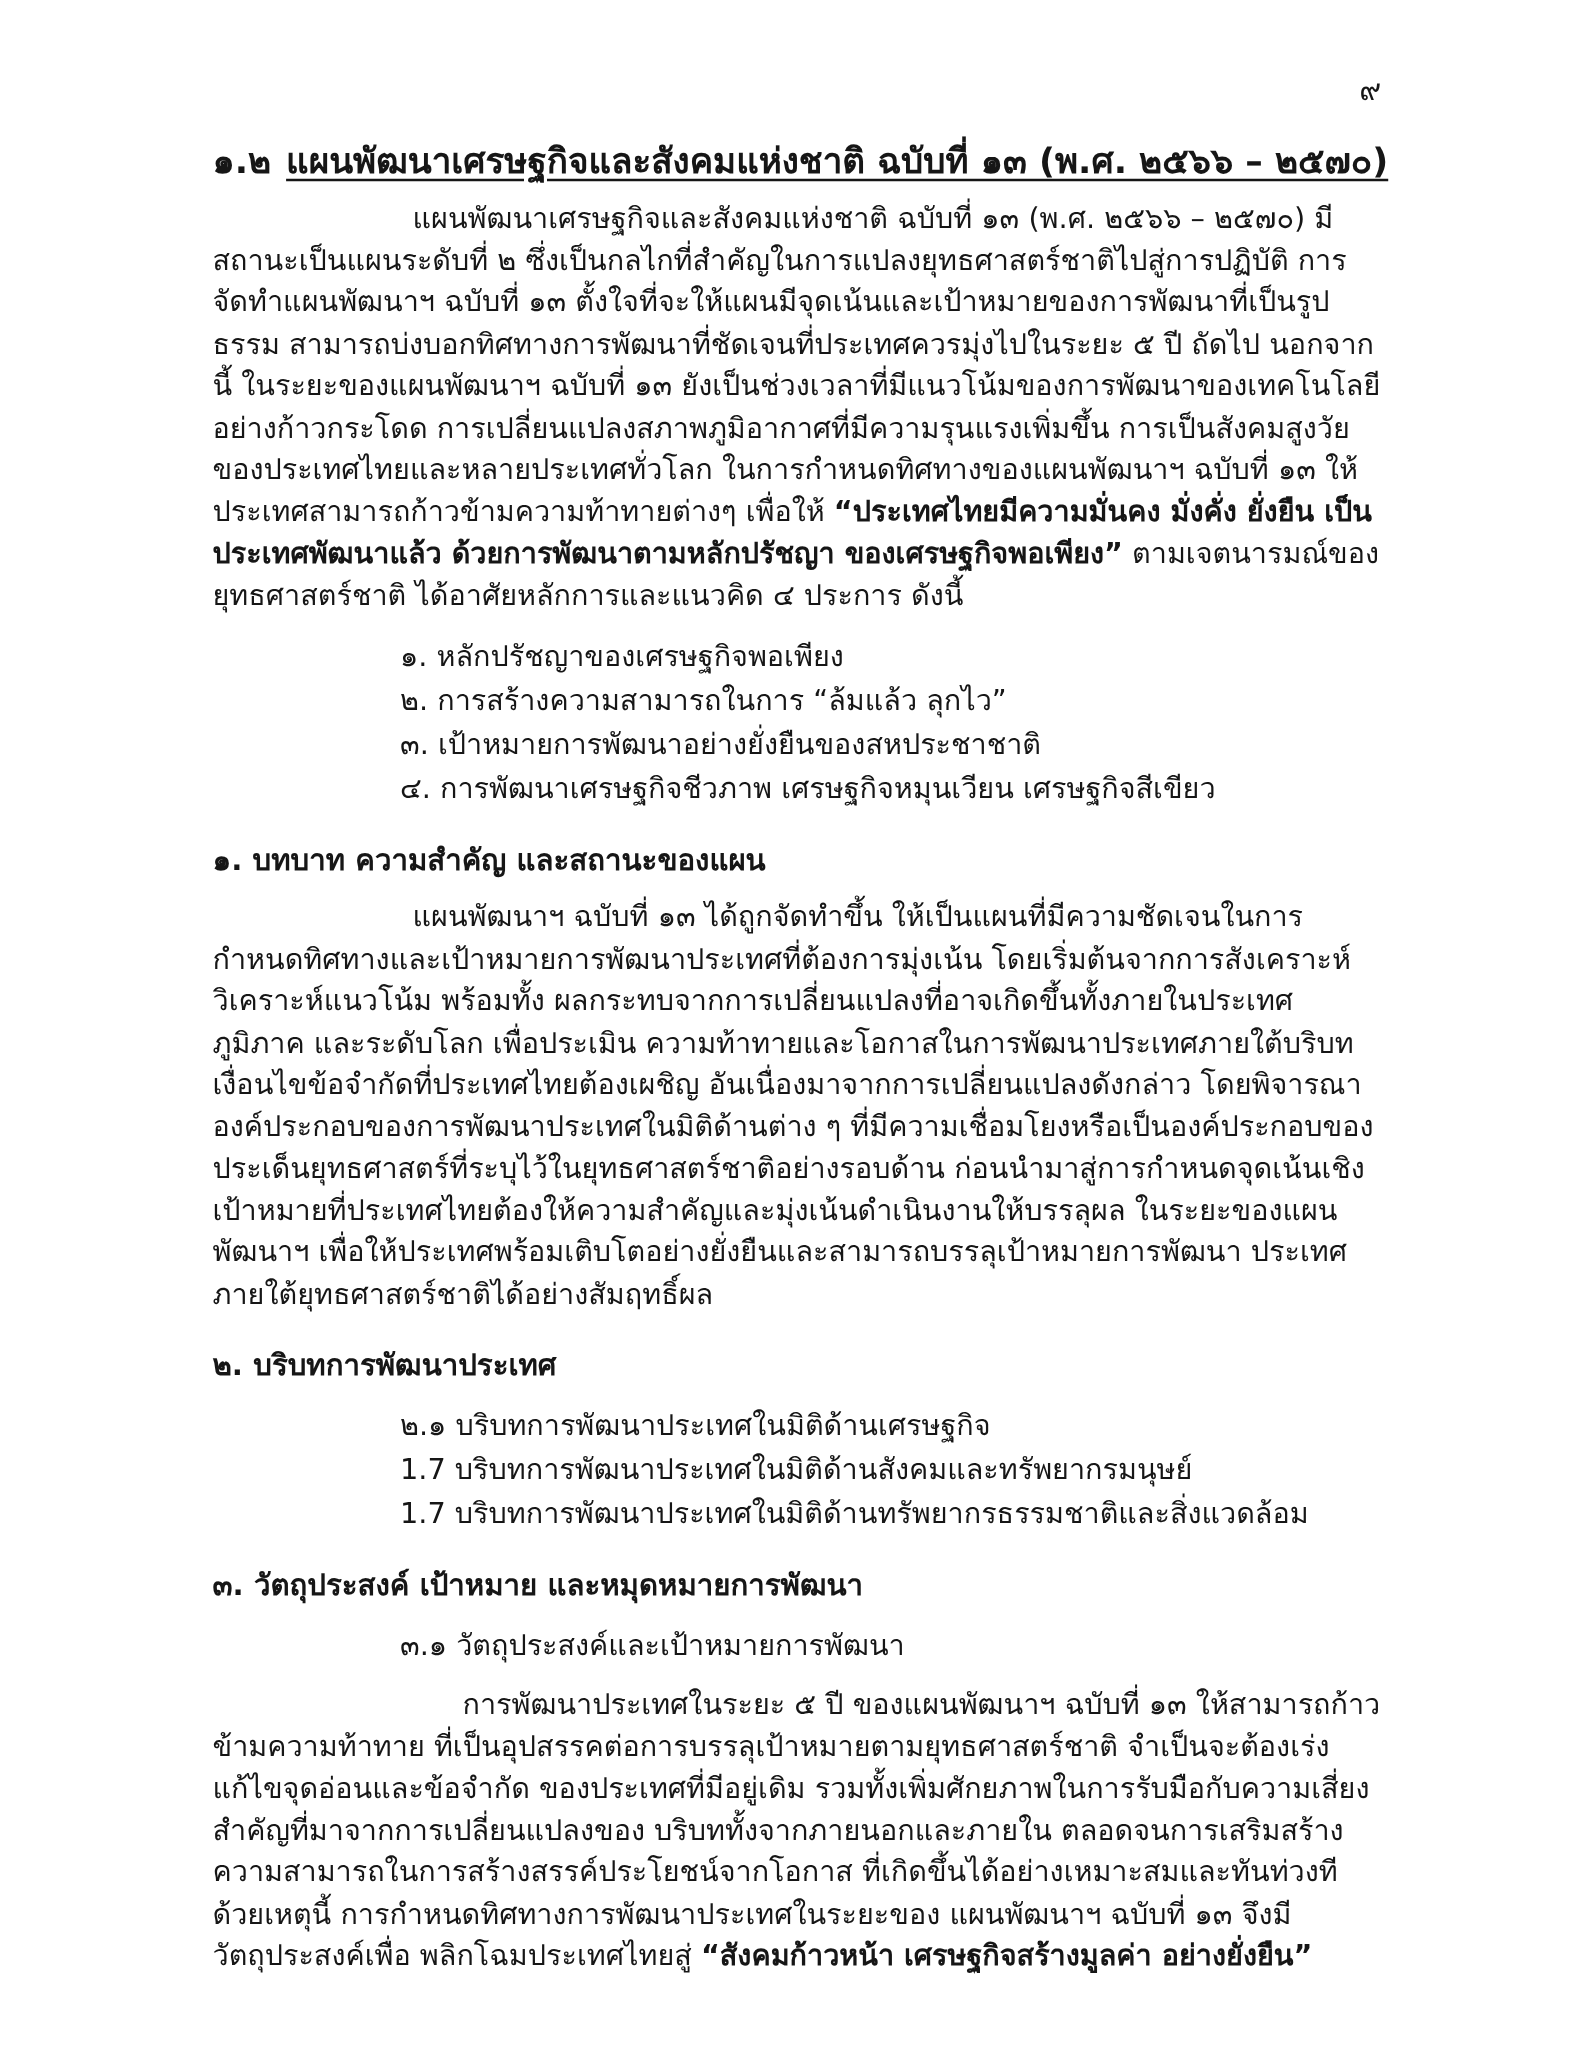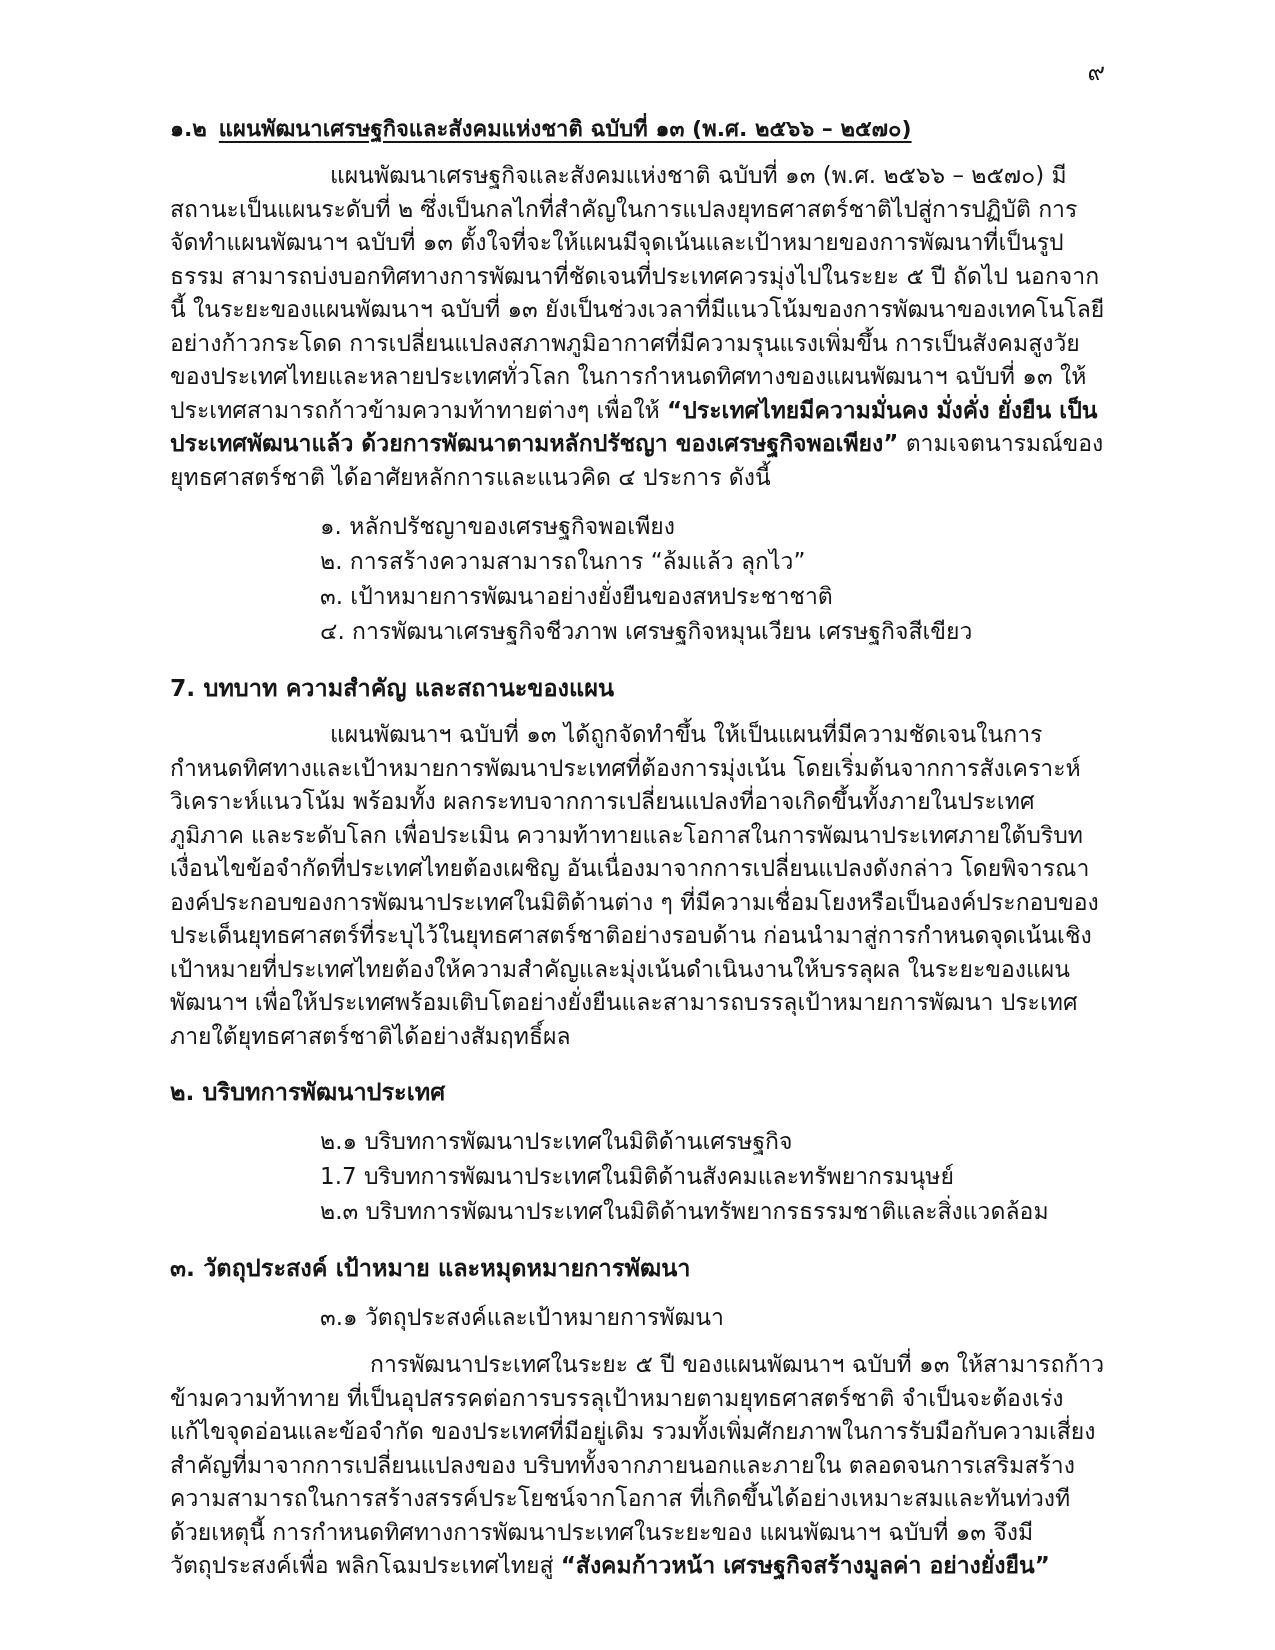--- a/index.html
+++ b/index.html
@@ -20,23 +20,23 @@
     line-height: 33.5px;
     overflow: hidden;
   }
   .page-number {
     text-align: right;
     font-size: 24px;
     line-height: 28px;
   }
   .doc-title {
     margin-top: 26px;
-    text-align: left;
+    text-align: right;
     font-weight: bold;
-    font-size: 22px;
+    font-size: 28px;
     line-height: 34px;
     white-space: nowrap;
   }
   .title-text {
     margin-left: 12px;
     text-decoration: underline;
     text-underline-offset: 5px;
   }
   .para {
     margin: 13px 0 0 0;
@@ -76,30 +76,30 @@
 
   <p class="para indent-1"><span>แผนพัฒนาเศรษฐกิจและสังคมแห่งชาติ ฉบับที่ ๑๓ (พ.ศ. ๒๕๖๖ – ๒๕๗๐) มีสถานะเป็นแผนระดับที่ ๒ ซึ่งเป็นกลไกที่สำคัญในการแปลงยุทธศาสตร์ชาติไปสู่การปฏิบัติ การจัดทำแผนพัฒนาฯ ฉบับที่ ๑๓ ตั้งใจที่จะให้แผนมีจุดเน้นและเป้าหมายของการพัฒนาที่เป็นรูปธรรม สามารถบ่งบอกทิศทางการพัฒนาที่ชัดเจนที่ประเทศควรมุ่งไปในระยะ ๕ ปี ถัดไป นอกจากนี้ ในระยะของแผนพัฒนาฯ ฉบับที่ ๑๓ ยังเป็นช่วงเวลาที่มีแนวโน้มของการพัฒนาของเทคโนโลยีอย่างก้าวกระโดด การเปลี่ยนแปลงสภาพภูมิอากาศที่มีความรุนแรงเพิ่มขึ้น การเป็นสังคมสูงวัยของประเทศไทยและหลายประเทศทั่วโลก ในการกำหนดทิศทางของแผนพัฒนาฯ ฉบับที่ ๑๓ ให้ประเทศสามารถก้าวข้ามความท้าทายต่างๆ เพื่อให้ </span><span class="bold">“ประเทศไทยมีความมั่นคง มั่งคั่ง ยั่งยืน เป็นประเทศพัฒนาแล้ว ด้วยการพัฒนาตามหลักปรัชญา ของเศรษฐกิจพอเพียง”</span><span> ตามเจตนารมณ์ของยุทธศาสตร์ชาติ ได้อาศัยหลักการและแนวคิด ๔ ประการ ดังนี้</span></p>
 
   <div class="list">
     <div class="list-item">๑. หลักปรัชญาของเศรษฐกิจพอเพียง</div>
     <div class="list-item">๒. การสร้างความสามารถในการ “ล้มแล้ว ลุกไว”</div>
     <div class="list-item">๓. เป้าหมายการพัฒนาอย่างยั่งยืนของสหประชาชาติ</div>
     <div class="list-item">๔. การพัฒนาเศรษฐกิจชีวภาพ เศรษฐกิจหมุนเวียน เศรษฐกิจสีเขียว</div>
   </div>
 
-  <div class="sec-heading">7. บทบาท ความสำคัญ และสถานะของแผน</div>
+  <div class="sec-heading">๑. บทบาท ความสำคัญ และสถานะของแผน</div>
 
   <p class="para indent-1">แผนพัฒนาฯ ฉบับที่ ๑๓ ได้ถูกจัดทำขึ้น ให้เป็นแผนที่มีความชัดเจนในการกำหนดทิศทางและเป้าหมายการพัฒนาประเทศที่ต้องการมุ่งเน้น โดยเริ่มต้นจากการสังเคราะห์ วิเคราะห์แนวโน้ม พร้อมทั้ง ผลกระทบจากการเปลี่ยนแปลงที่อาจเกิดขึ้นทั้งภายในประเทศ ภูมิภาค และระดับโลก เพื่อประเมิน ความท้าทายและโอกาสในการพัฒนาประเทศภายใต้บริบทเงื่อนไขข้อจำกัดที่ประเทศไทยต้องเผชิญ อันเนื่องมาจากการเปลี่ยนแปลงดังกล่าว โดยพิจารณาองค์ประกอบของการพัฒนาประเทศในมิติด้านต่าง ๆ ที่มีความเชื่อมโยงหรือเป็นองค์ประกอบของประเด็นยุทธศาสตร์ที่ระบุไว้ในยุทธศาสตร์ชาติอย่างรอบด้าน ก่อนนำมาสู่การกำหนดจุดเน้นเชิงเป้าหมายที่ประเทศไทยต้องให้ความสำคัญและมุ่งเน้นดำเนินงานให้บรรลุผล ในระยะของแผนพัฒนาฯ เพื่อให้ประเทศพร้อมเติบโตอย่างยั่งยืนและสามารถบรรลุเป้าหมายการพัฒนา ประเทศภายใต้ยุทธศาสตร์ชาติได้อย่างสัมฤทธิ์ผล</p>
 
   <div class="sec-heading">๒. บริบทการพัฒนาประเทศ</div>
 
   <div class="list sublist">
     <div class="list-item">๒.๑ บริบทการพัฒนาประเทศในมิติด้านเศรษฐกิจ</div>
     <div class="list-item">1.7 บริบทการพัฒนาประเทศในมิติด้านสังคมและทรัพยากรมนุษย์</div>
-    <div class="list-item">๒.๓ บริบทการพัฒนาประเทศในมิติด้านทรัพยากรธรรมชาติและสิ่งแวดล้อม</div>
+    <div class="list-item">1.7 บริบทการพัฒนาประเทศในมิติด้านทรัพยากรธรรมชาติและสิ่งแวดล้อม</div>
   </div>
 
   <div class="sec-heading">๓. วัตถุประสงค์ เป้าหมาย และหมุดหมายการพัฒนา</div>
 
   <div class="subheading">๓.๑ วัตถุประสงค์และเป้าหมายการพัฒนา</div>
 
   <p class="para indent-2"><span>การพัฒนาประเทศในระยะ ๕ ปี ของแผนพัฒนาฯ ฉบับที่ ๑๓ ให้สามารถก้าวข้ามความท้าทาย ที่เป็นอุปสรรคต่อการบรรลุเป้าหมายตามยุทธศาสตร์ชาติ จำเป็นจะต้องเร่งแก้ไขจุดอ่อนและข้อจำกัด ของประเทศที่มีอยู่เดิม รวมทั้งเพิ่มศักยภาพในการรับมือกับความเสี่ยงสำคัญที่มาจากการเปลี่ยนแปลงของ บริบททั้งจากภายนอกและภายใน ตลอดจนการเสริมสร้างความสามารถในการสร้างสรรค์ประโยชน์จากโอกาส ที่เกิดขึ้นได้อย่างเหมาะสมและทันท่วงที ด้วยเหตุนี้ การกำหนดทิศทางการพัฒนาประเทศในระยะของ แผนพัฒนาฯ ฉบับที่ ๑๓ จึงมีวัตถุประสงค์เพื่อ พลิกโฉมประเทศไทยสู่ </span><span class="bold">“สังคมก้าวหน้า เศรษฐกิจสร้างมูลค่า อย่างยั่งยืน”</span></p>
 
 </div>
 

